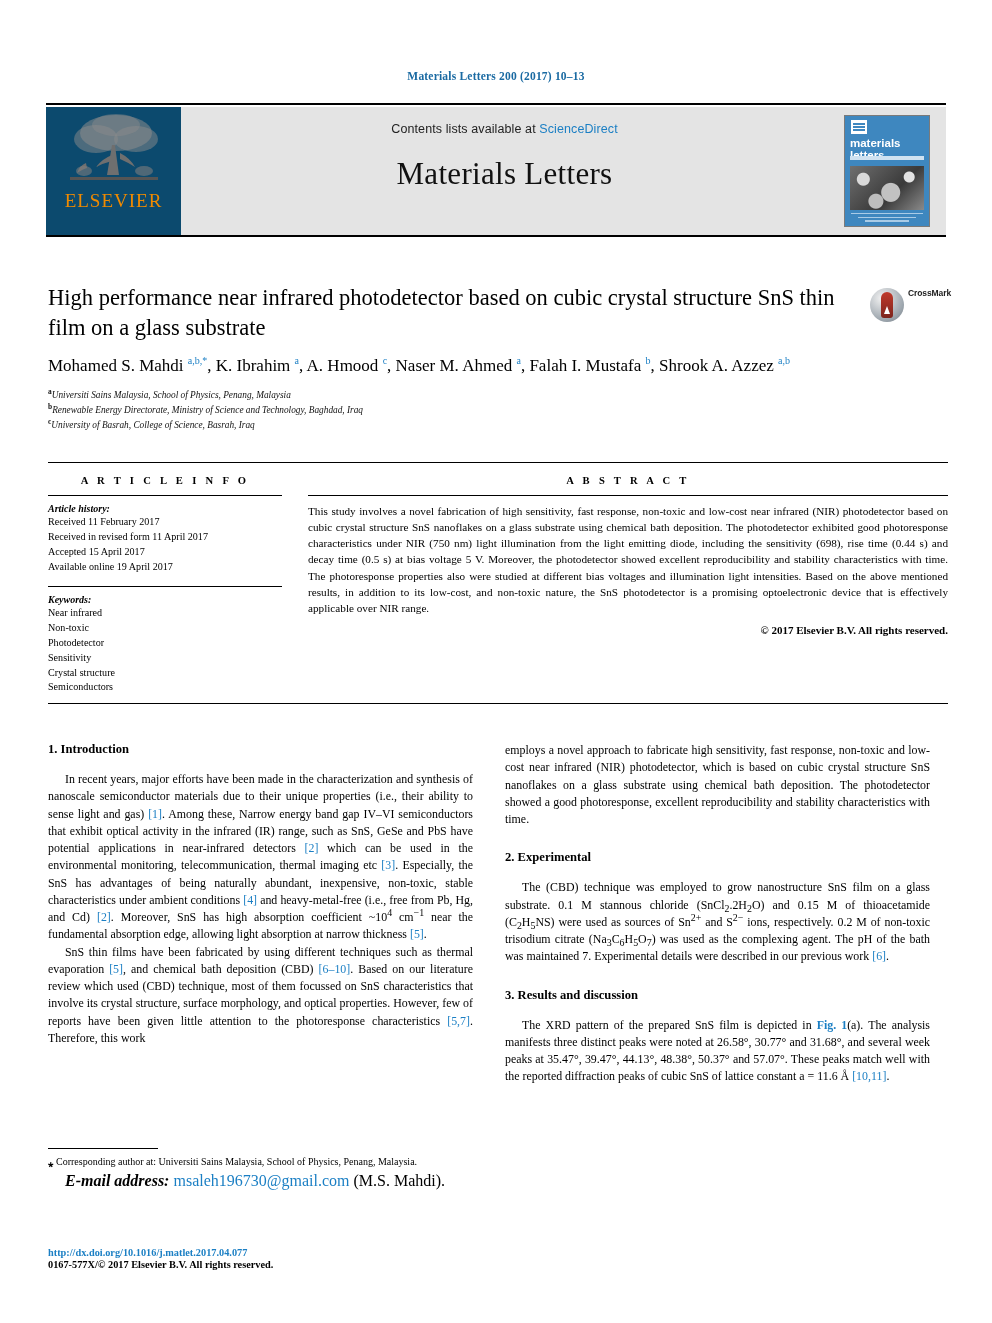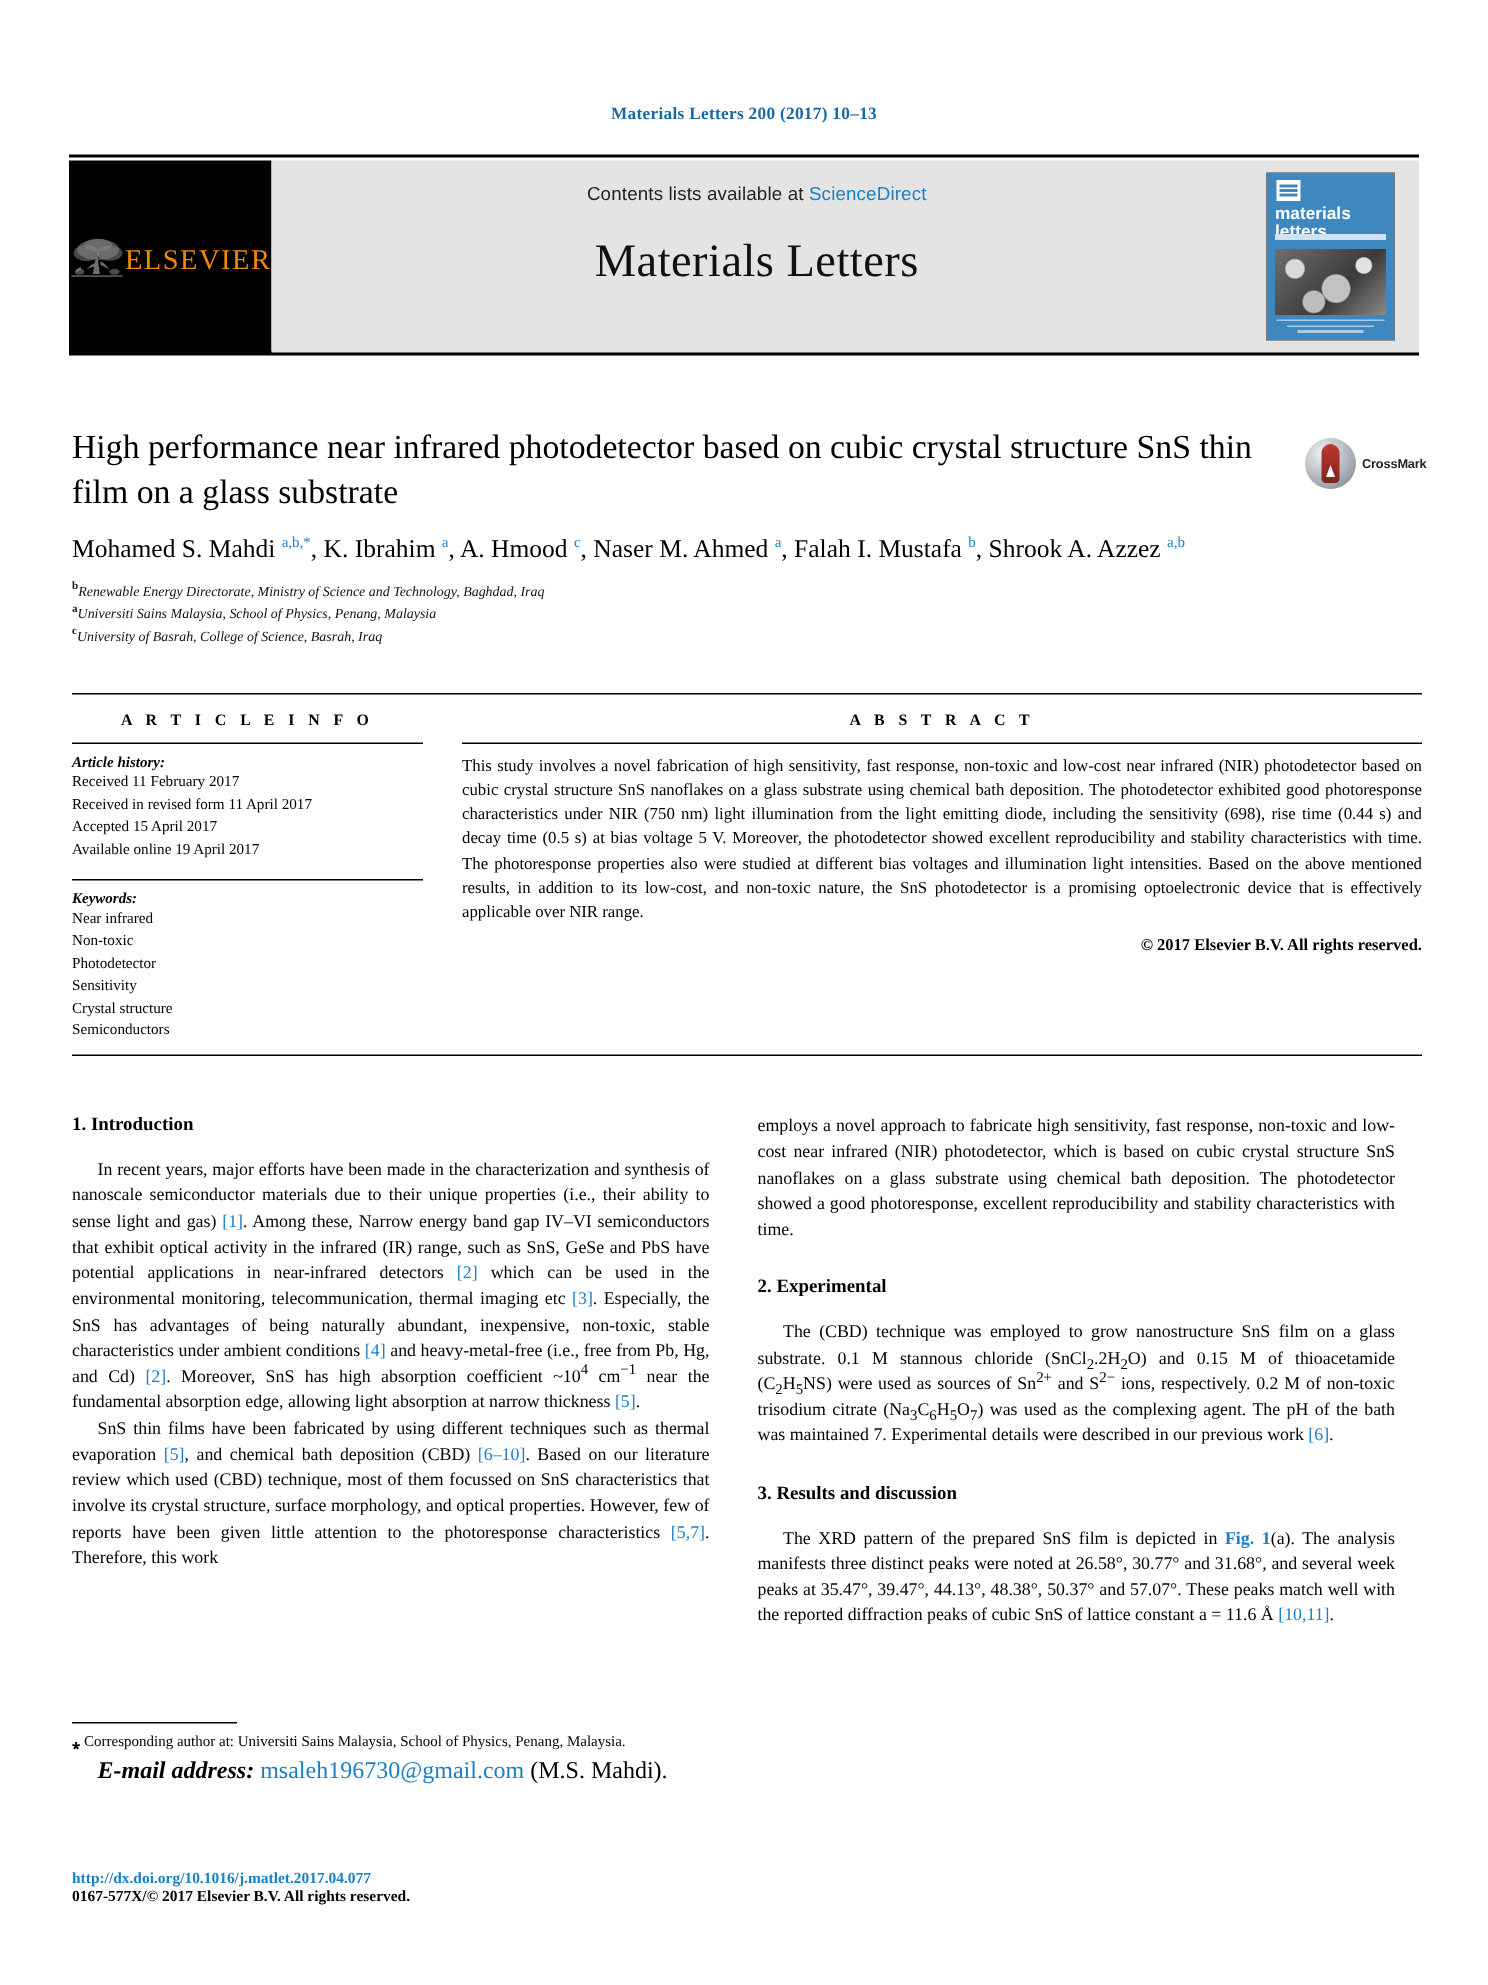--- a/index.html
+++ b/index.html
@@ -49,23 +49,23 @@
   .masthead-inner {
     position: absolute;
     top: 2px; left: 0;
     width: 900px; height: 128px;
     display: flex;
     align-items: stretch;
   }
   .elsevier-block {
     width: 135px;
     flex: 0 0 135px;
-    background: #000000;
+    background: #0c4a6e;
     display: flex;
-    flex-direction: row;
+    flex-direction: column;
     align-items: center;
     justify-content: flex-start;
     padding-top: 4px;
     box-sizing: border-box;
   }
   .tree-svg { display:block; }
   .elsevier-word {
     font-family: "Liberation Serif", serif;
     font-size: 19px;
     letter-spacing: 1.0px;
@@ -187,21 +187,21 @@
     margin: 0;
     width: 800px;
   }
   .crossmark {
     position: absolute;
     top: 5px;
     right: 0;
     width: 78px;
     height: 42px;
     display: flex;
-    align-items: center;
+    align-items: flex-start;
     gap: 4px;
   }
   .cm-badge {
     width: 34px; height: 34px;
     border-radius: 50%;
     background: radial-gradient(circle at 35% 30%, #f2f2f2, #9aa3ab 70%, #6d757c);
     position: relative;
     flex: 0 0 34px;
   }
   .cm-badge::after {
@@ -453,22 +453,22 @@
     <h1 class="article-title">High performance near infrared photodetector based on cubic crystal structure SnS thin film on a glass substrate</h1>
     <div class="crossmark">
       <div class="cm-badge"></div>
       <div class="cm-label">CrossMark</div>
     </div>
   </div>
 
   <div class="authors">Mohamed S. Mahdi <sup>a,b,</sup><sup>*</sup>, K. Ibrahim <sup>a</sup>, A. Hmood <sup>c</sup>, Naser M. Ahmed <sup>a</sup>, Falah I. Mustafa <sup>b</sup>, Shrook A. Azzez <sup>a,b</sup></div>
 
   <div class="affils">
+      <div><sup>a</sup>Universiti Sains Malaysia, School of Physics, Penang, Malaysia</div>
       <div><sup>b</sup>Renewable Energy Directorate, Ministry of Science and Technology, Baghdad, Iraq</div>
-      <div><sup>a</sup>Universiti Sains Malaysia, School of Physics, Penang, Malaysia</div>
       <div><sup>c</sup>University of Basrah, College of Science, Basrah, Iraq</div>
     </div>
 
   <div class="info-abstract">
     <div class="info-col">
       <div class="sec-head">A R T I C L E  I N F O</div>
       <hr class="hr-thin">
       <div class="info-sub">Article history:</div>
       <div>
           <div class="info-line">Received 11 February 2017</div>

